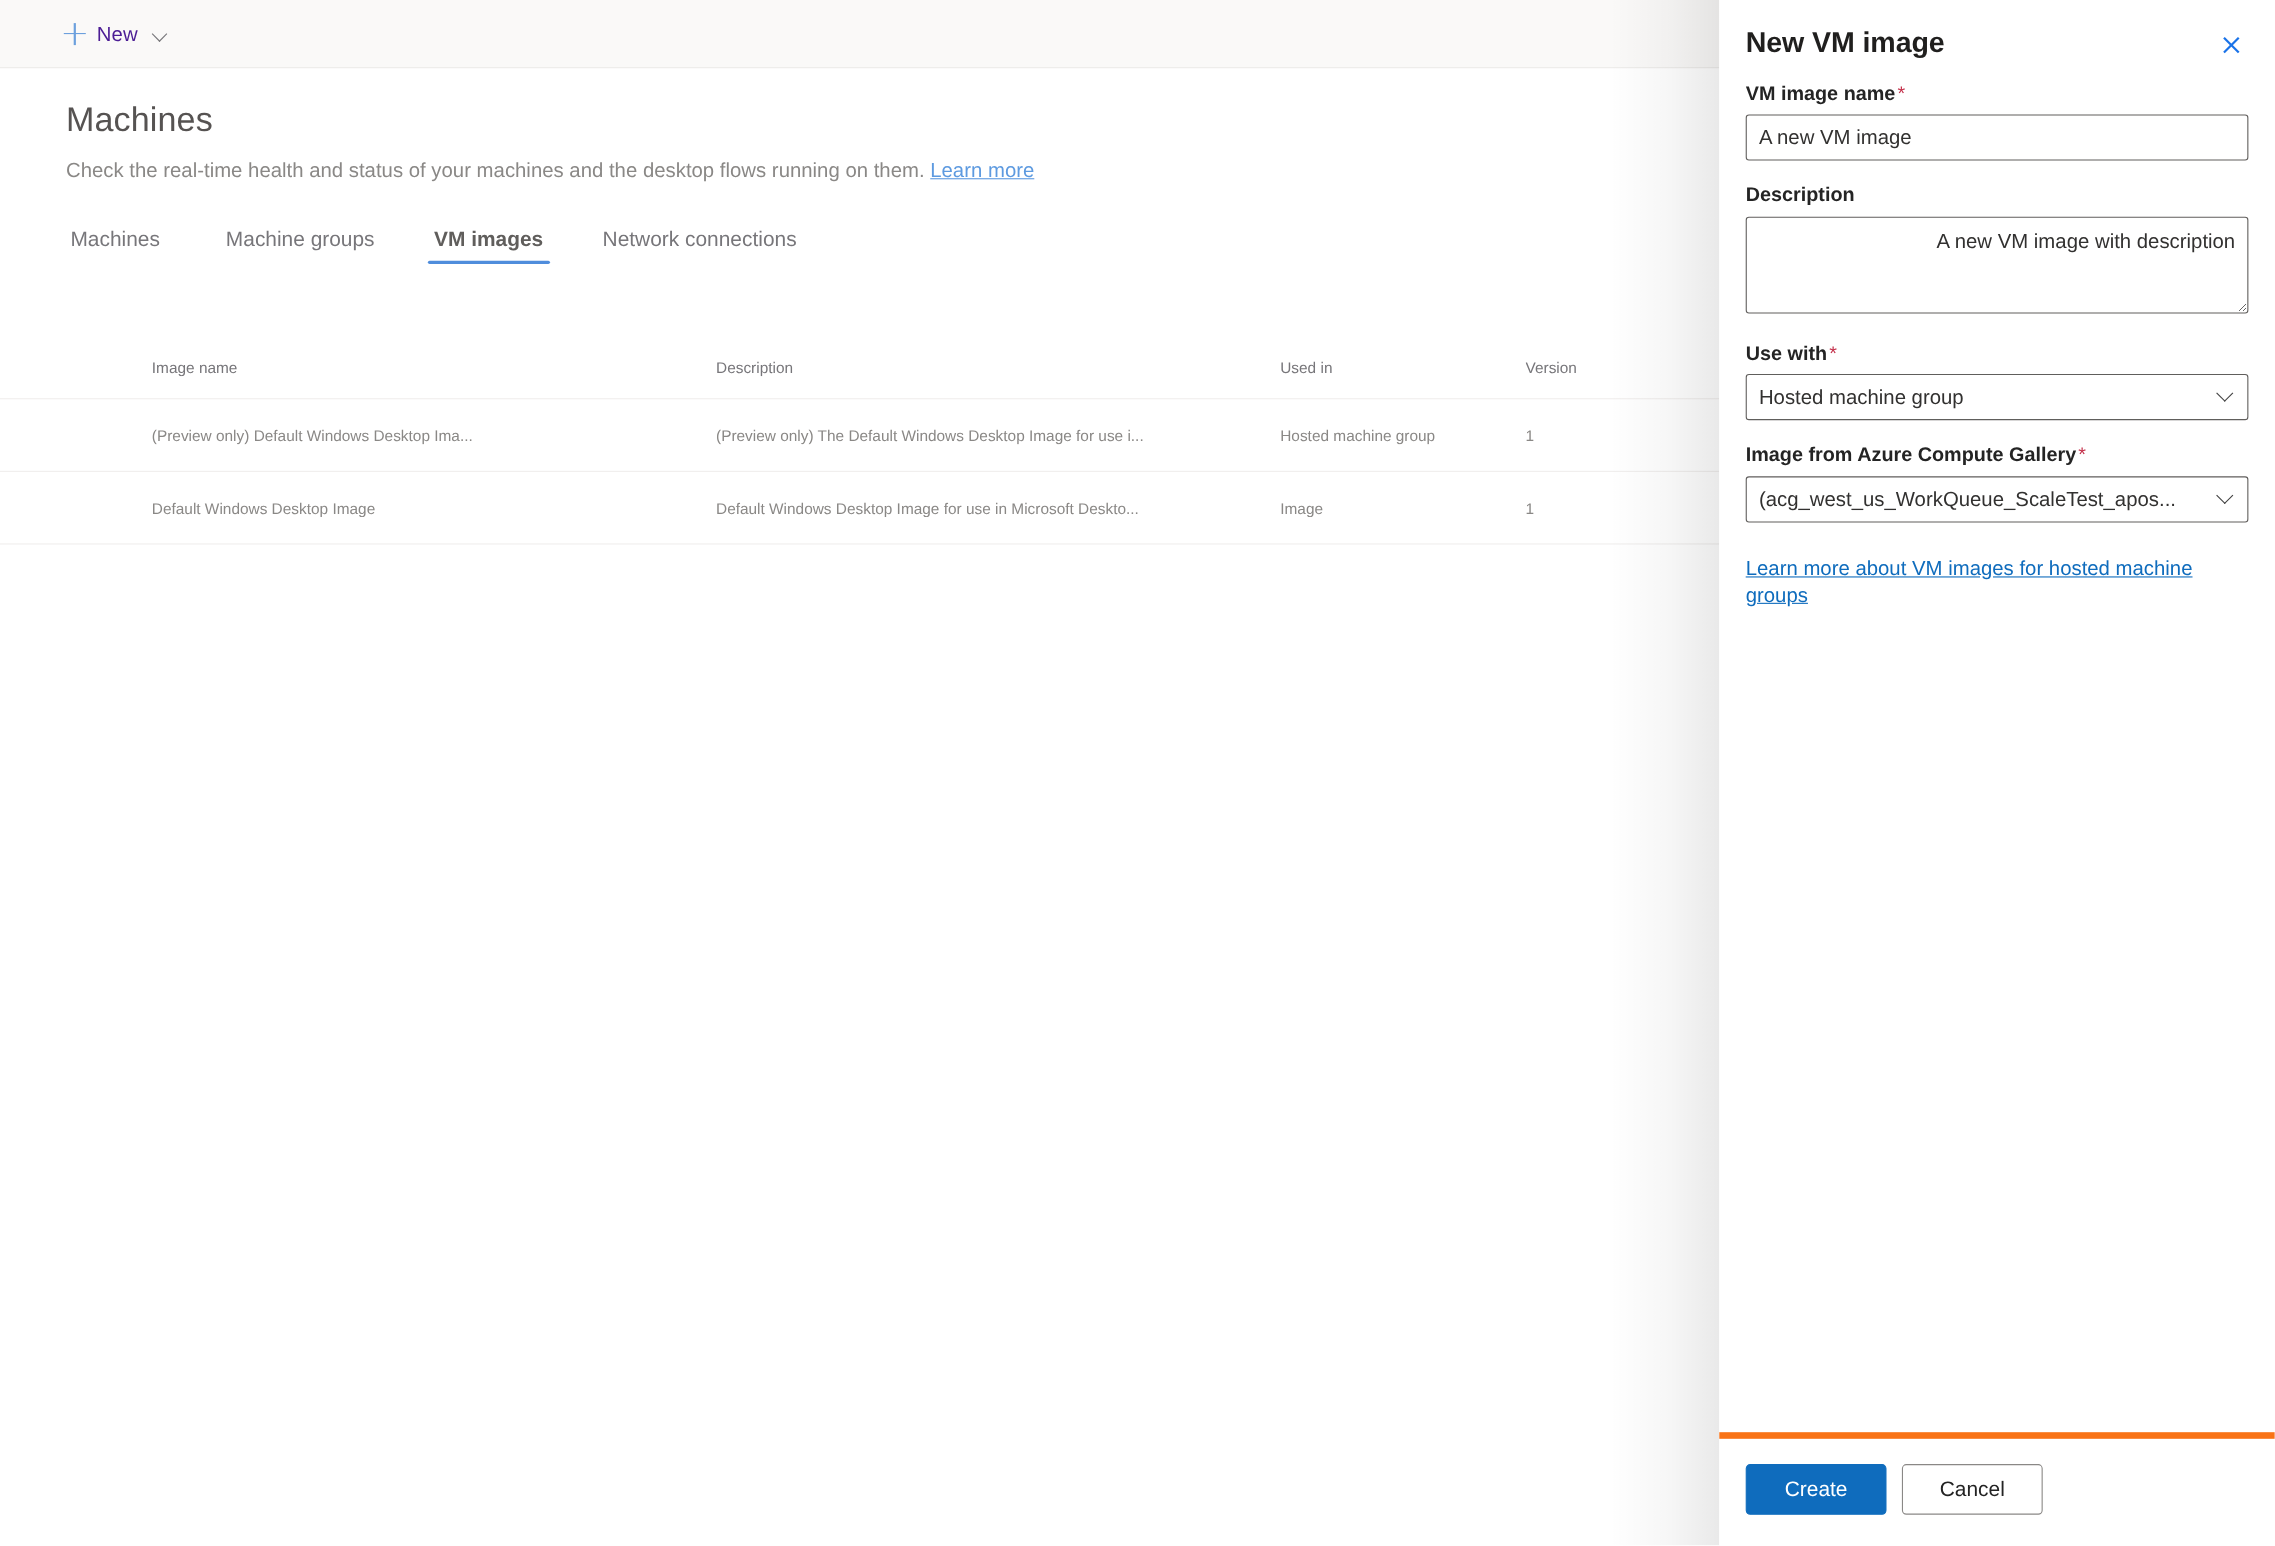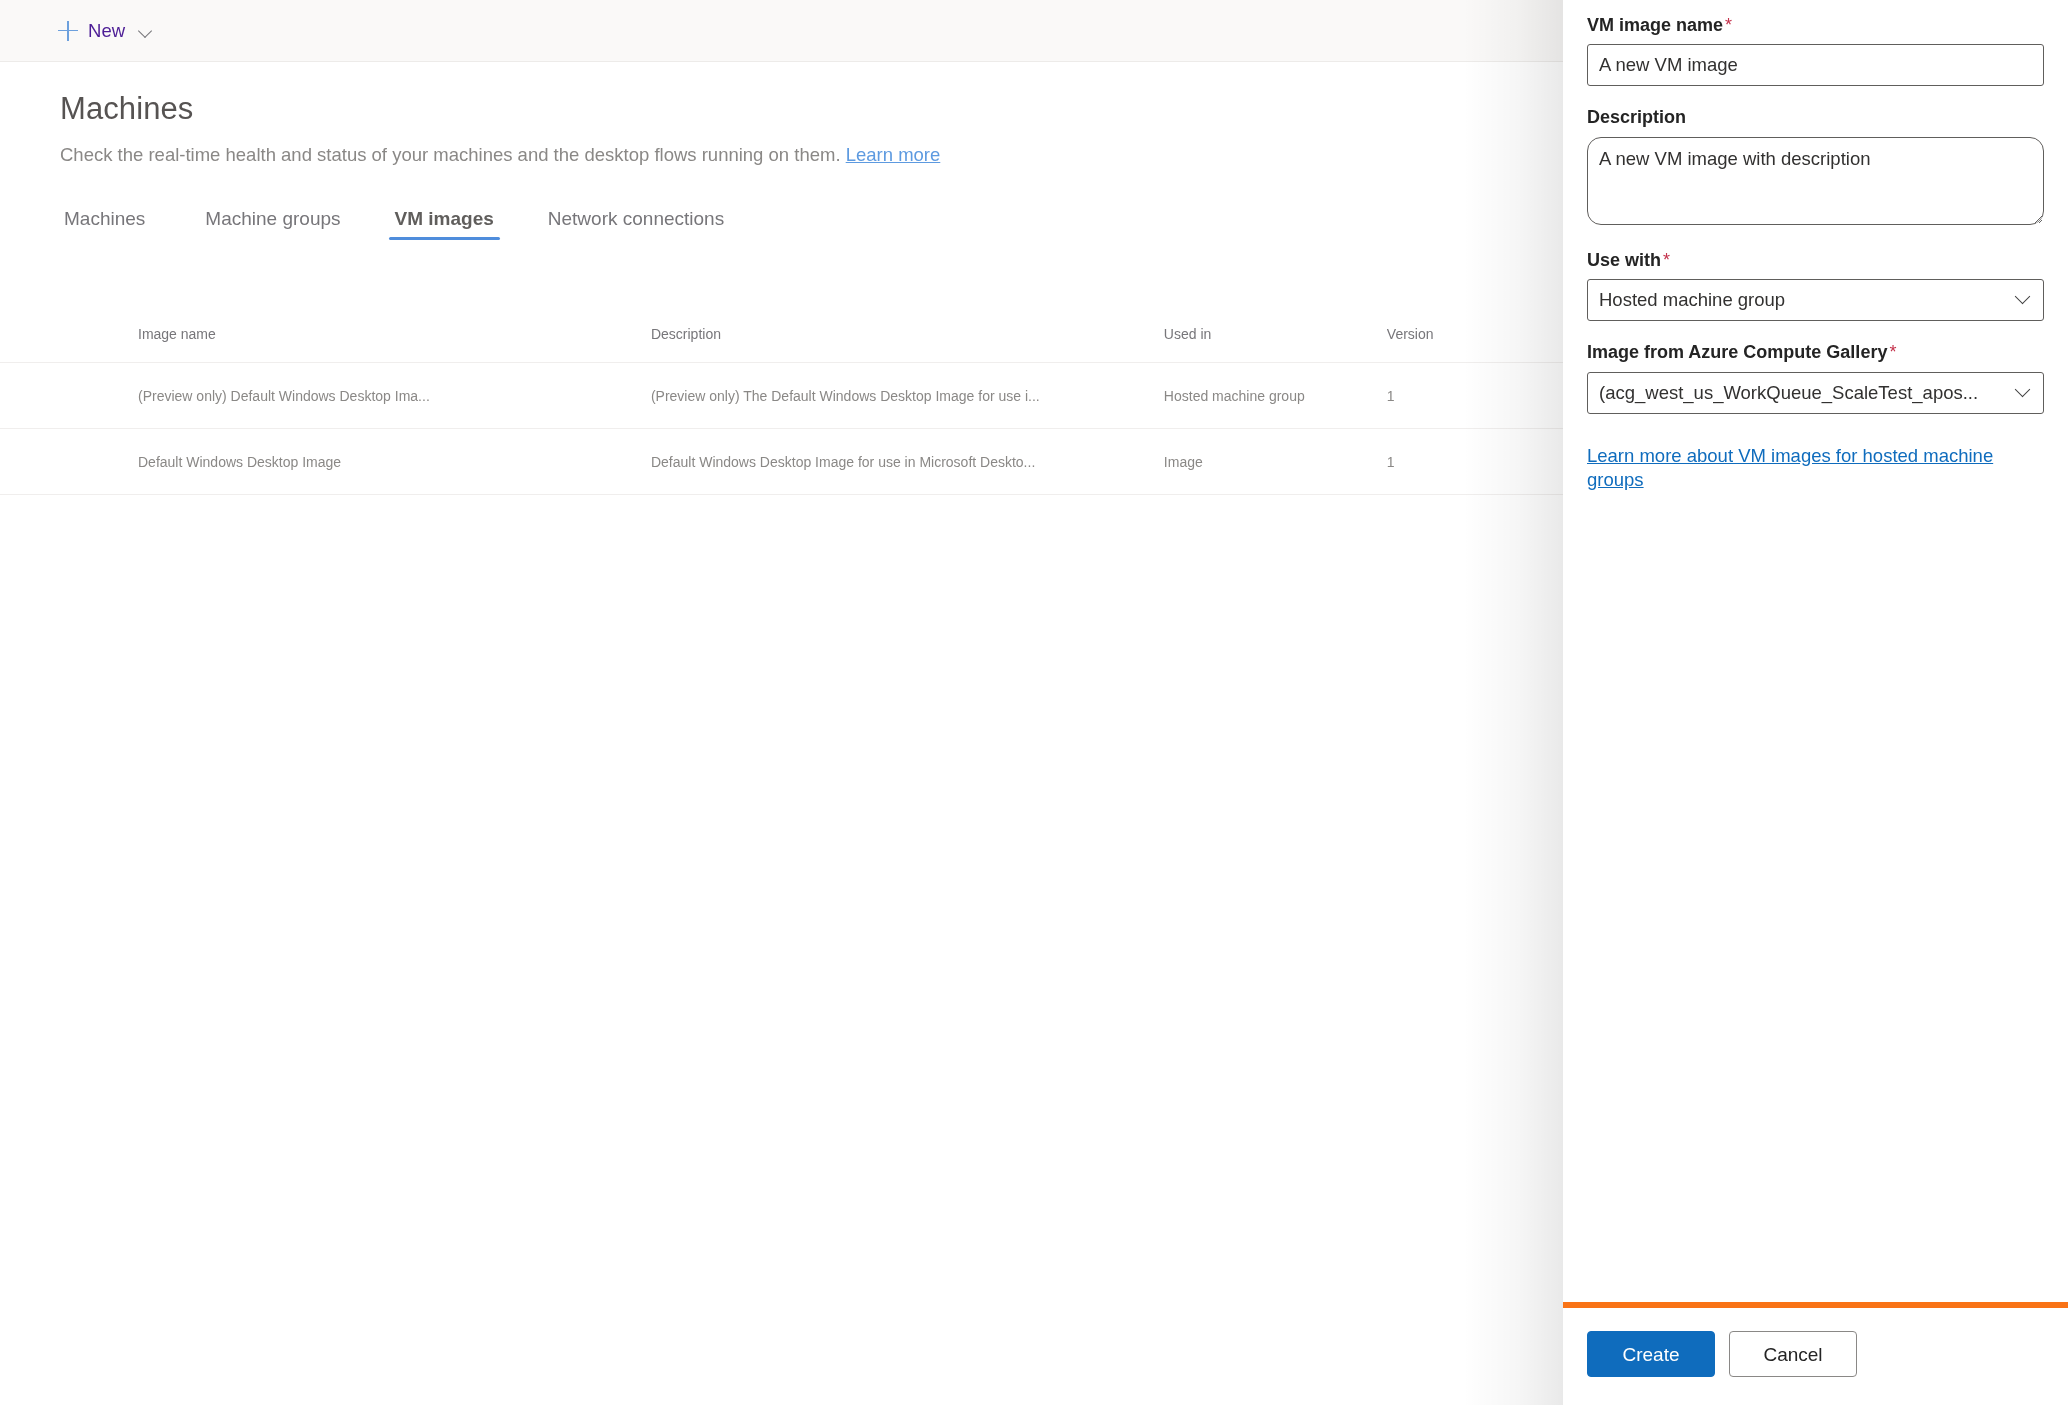--- a/index.html
+++ b/index.html
@@ -238,29 +238,30 @@
     font-size: 18.5px;
     color: #323130;
     font-family: inherit;
     background: #fff;
     outline: none;
   }
   .text-area {
     width: 100%;
     height: 88px;
     border: 1px solid #605e5c;
-    border-radius: 14px;
+    border-radius: 3px;
     padding: 9px 11px;
     font-size: 18.5px;
     color: #323130;
     font-family: inherit;
     background: #fff;
     outline: none;
     resize: vertical;
     line-height: 1.3;
+    text-align: right;
   }
   .dropdown {
     position: relative;
     width: 100%;
     height: 42px;
     border: 1px solid #605e5c;
     border-radius: 3px;
     background: #fff;
     display: flex;
     align-items: center;
@@ -378,20 +379,26 @@
       <div class="c-used ellip">Image</div>
       <div class="c-ver ellip">1</div>
     </div>
   </div>
 
   <div id="panel-scrim"></div>
 </div>
 
 <div id="side-panel">
 
+  <div id="panel-header">
+    <div id="panel-title">New VM image</div>
+    <button id="panel-close">
+      <span class="x-icon"></span>
+    </button>
+  </div>
 
   <div id="panel-body">
 
     <div class="field">
       <div class="field-label">
         <span>VM image name</span><span class="req">*</span>
       </div>
       <input class="text-input" type="text" value="A new VM image" style="">
     </div>
 

